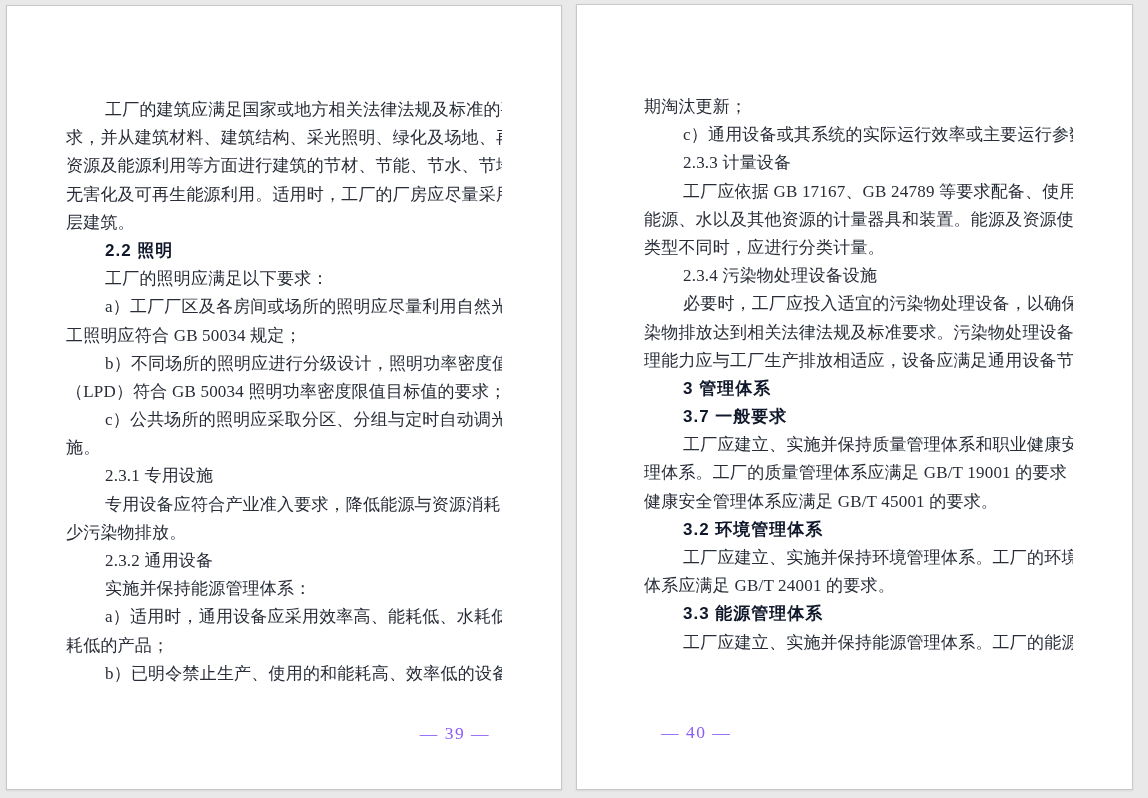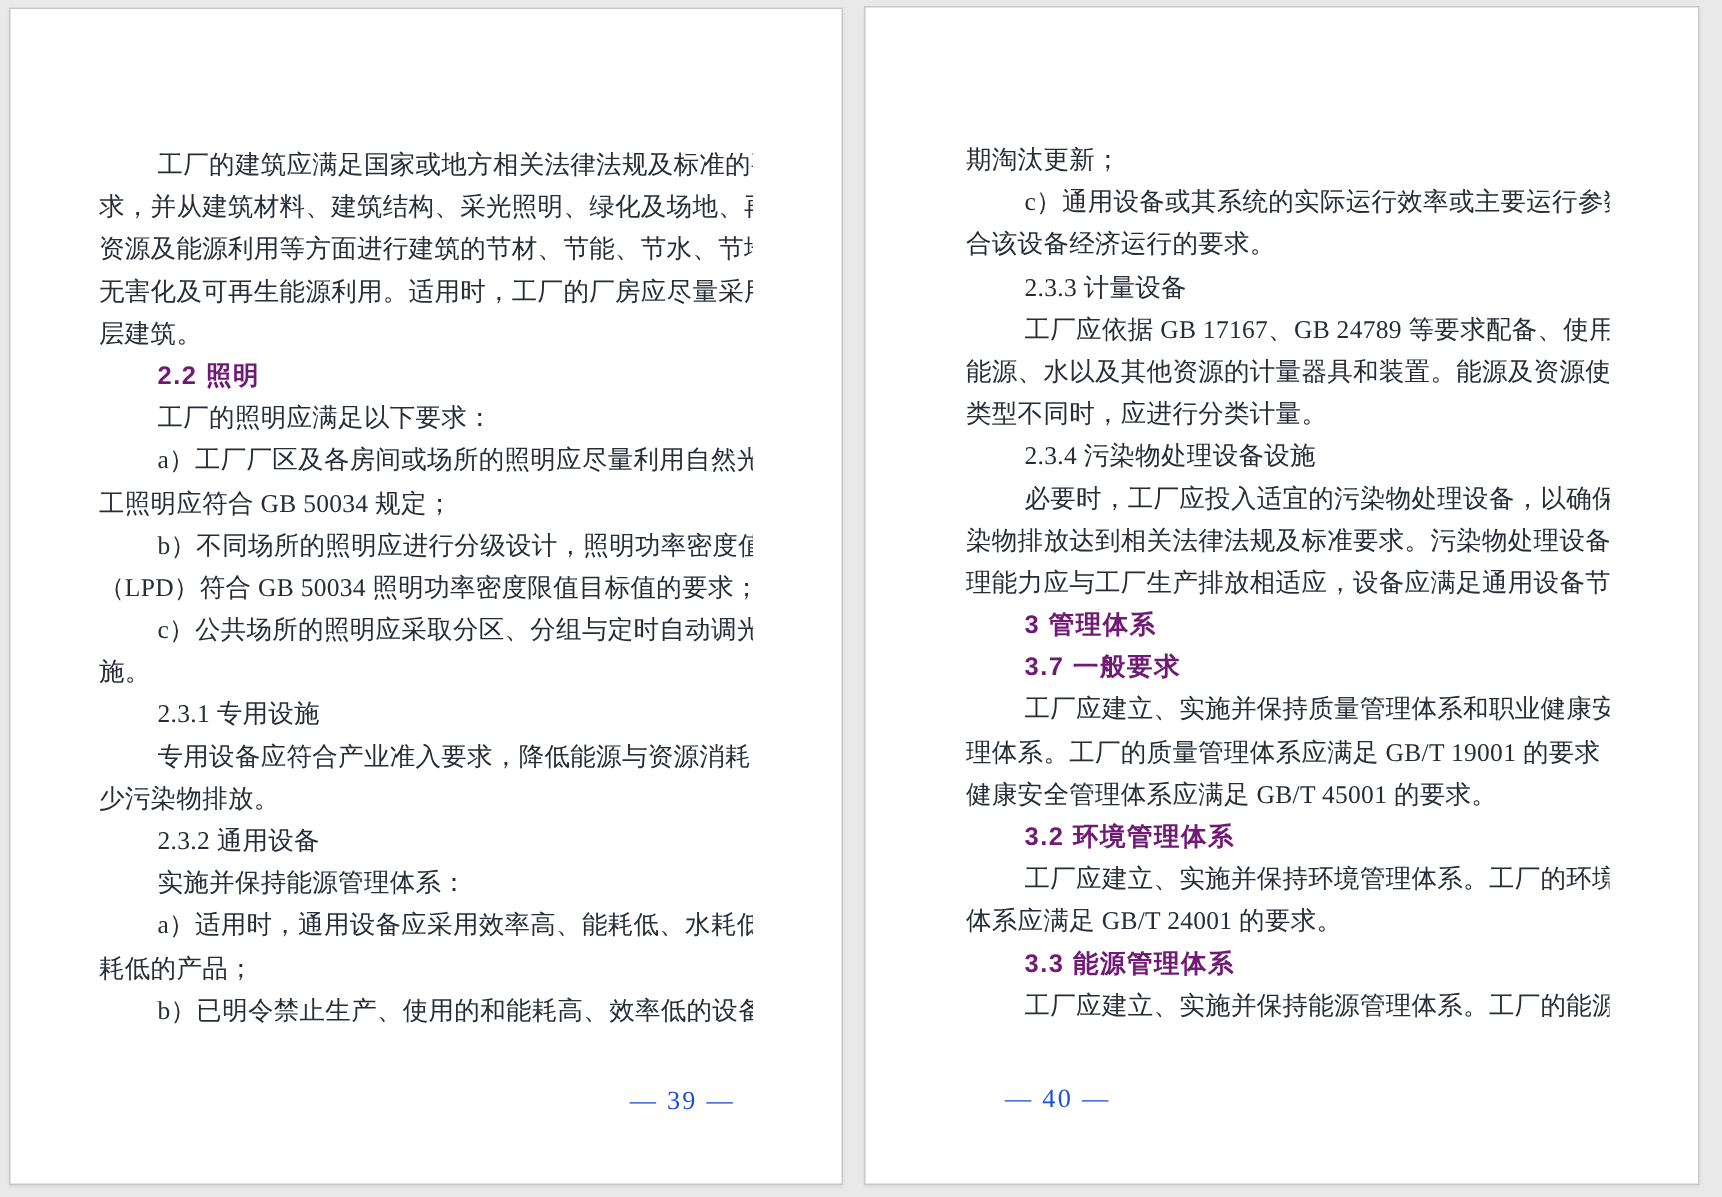--- a/index.html
+++ b/index.html
@@ -43,34 +43,35 @@
   }
   .line.indent { text-indent: 39px; }
   .line.fill {
     text-align: justify;
     text-align-last: justify;
     text-justify: inter-character;
   }
   .line.bold {
     font-weight: 700;
     font-family: "Liberation Sans", "DejaVu Sans", sans-serif;
-    color: #701a75;
+    color: #0f172a;
     letter-spacing: 1px;
   }
   .page-num {
     position: absolute;
     top: 714px;
     font-size: 17.5px;
     line-height: 26px;
-    color: #1d4ed8;
+    color: #8b5cf6;
     letter-spacing: 1.5px;
     white-space: nowrap;
+    margin-left: 11px;
   }
   .page-left  .page-num { right: 71px; }
-  .page-right .page-num { left: 93px; text-align: center; }
+  .page-right .page-num { left: 73px; text-align: center; }
 </style>
 </head>
 <body>
 
 <div class="canvas">
 
   <div class="page page-left">
     <div class="text-block">
         <div class="line indent fill">工厂的建筑应满足国家或地方相关法律法规及标准的要</div>
         <div class="line fill">求，并从建筑材料、建筑结构、采光照明、绿化及场地、再生</div>
@@ -94,21 +95,20 @@
         <div class="line">耗低的产品；</div>
         <div class="line indent fill">b）已明令禁止生产、使用的和能耗高、效率低的设备应限</div>
       </div>
     <div class="page-num">— 39 —</div>
   </div>
 
   <div class="page page-right">
     <div class="text-block">
         <div class="line">期淘汰更新；</div>
         <div class="line indent fill">c）通用设备或其系统的实际运行效率或主要运行参数应符</div>
-        <div class="line">合该设备经济运行的要求。</div>
         <div class="line indent">2.3.3 计量设备</div>
         <div class="line indent fill">工厂应依据 GB 17167、GB 24789 等要求配备、使用和管理</div>
         <div class="line fill">能源、水以及其他资源的计量器具和装置。能源及资源使用的</div>
         <div class="line">类型不同时，应进行分类计量。</div>
         <div class="line indent">2.3.4 污染物处理设备设施</div>
         <div class="line indent fill">必要时，工厂应投入适宜的污染物处理设备，以确保其污</div>
         <div class="line fill">染物排放达到相关法律法规及标准要求。污染物处理设备的处</div>
         <div class="line fill">理能力应与工厂生产排放相适应，设备应满足通用设备节能方</div>
         <div class="line indent bold">3 管理体系</div>
         <div class="line indent bold">3.7 一般要求</div>

